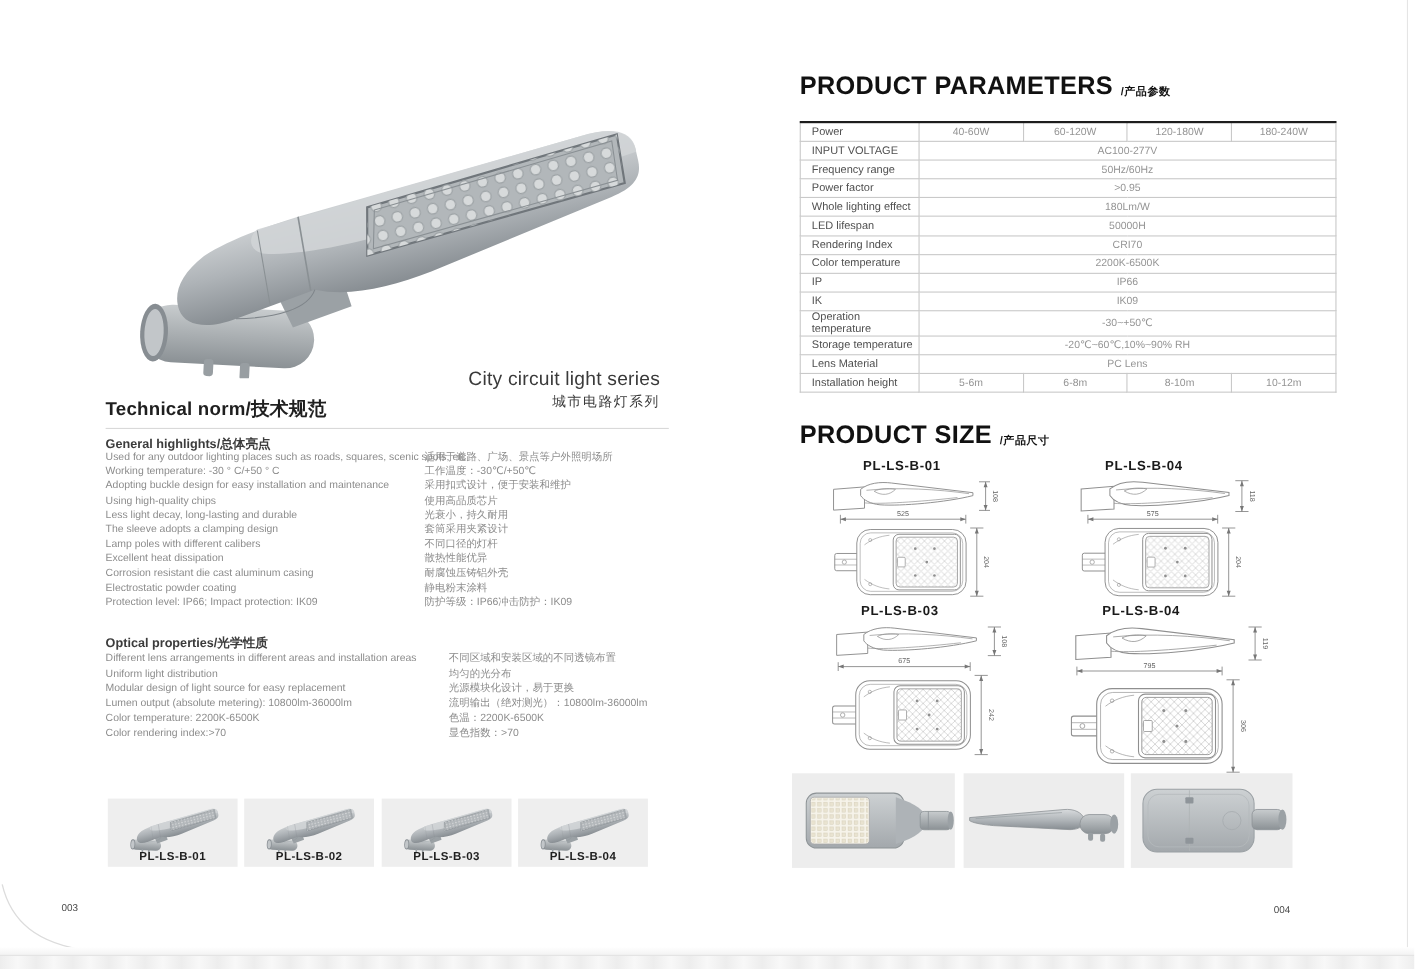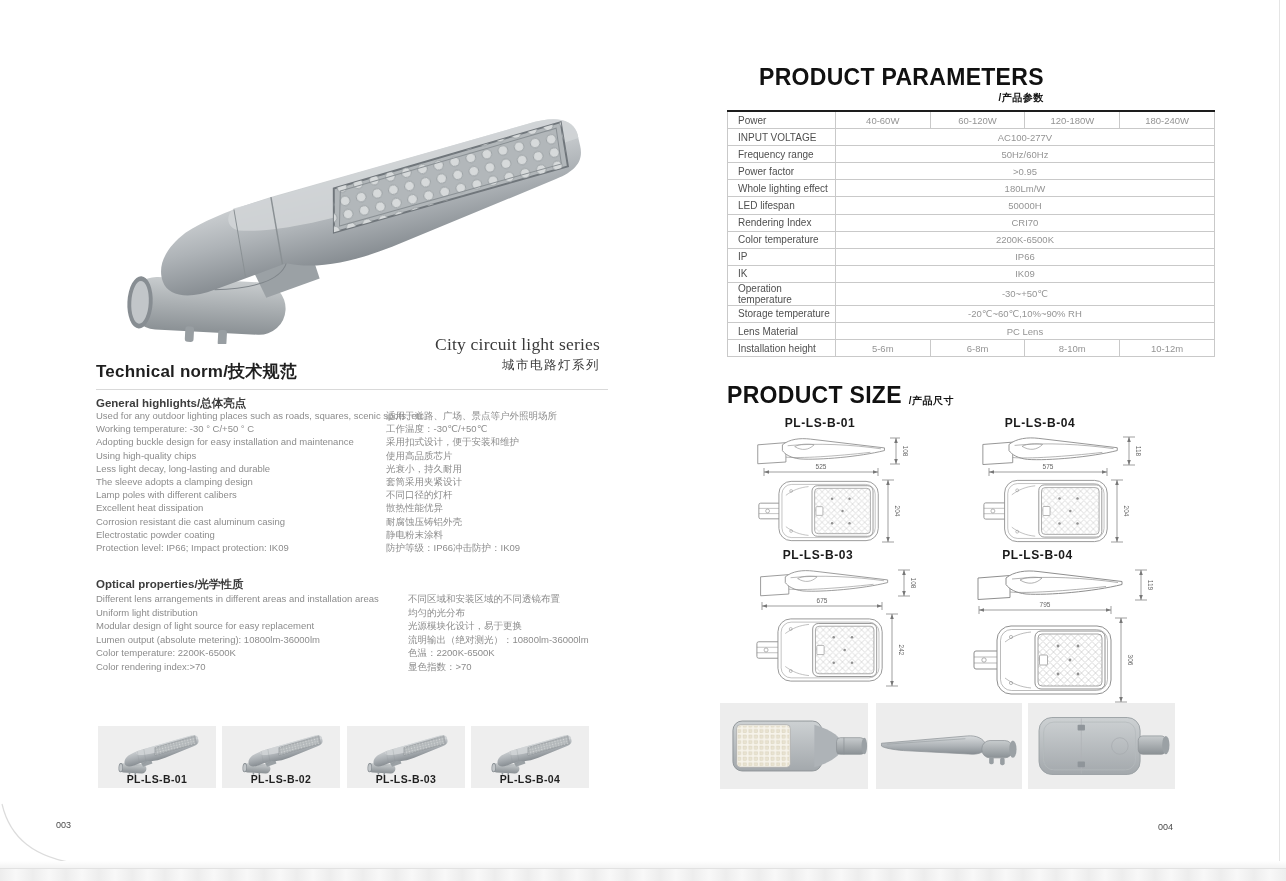--- a/index.html
+++ b/index.html
@@ -1,21 +1,21 @@
 <!DOCTYPE html>
 <html><head>
 <meta charset="utf-8">
 <style>
   html,body{margin:0;padding:0;background:#ffffff;}
   #canvas{position:relative;width:1286px;height:881px;background:#ffffff;overflow:hidden;
           font-family:"Liberation Sans","DejaVu Sans",sans-serif;}
   .abs{position:absolute;}
 
   
-  .series-title{right:686px;top:334px;text-align:right;color:#3a3a3a;font-family:Liberation Serif, serif;}
+  .series-title{right:686px;top:334px;text-align:right;color:#3a3a3a;}
   .series-title .en{font-size:17.5px;letter-spacing:.2px;}
   .series-title .zh{font-size:12.5px;letter-spacing:1.5px;margin-top:2px;}
   .tech-heading{left:96px;top:360px;font-size:17px;font-weight:bold;color:#1f1f1f;letter-spacing:.2px;}
   .tech-rule{left:96px;top:389px;width:512px;height:1px;background:#d9d9d9;}
   .blk-heading{font-size:11.5px;font-weight:bold;color:#3c3c3c;}
   ul.feat{list-style:none;margin:0;padding:0;font-size:9.5px;color:#8c8c8c;}
   ul.feat li{line-height:13.2px;white-space:nowrap;}
   ul.feat.opt li{line-height:13.5px;}
   .thumb{position:absolute;top:726px;width:118px;height:62px;background:#eeeeee;}
   .thumb .tlabel{position:absolute;bottom:3px;left:0;width:100%;text-align:center;
@@ -242,21 +242,21 @@
   </div>
   <div class="thumb" style="left:471px;">
     <svg width="102" height="48" viewBox="0 0 520 280">
         <use href="#lamp-iso"></use>
       </svg>
     <div class="tlabel">PL-LS-B-04</div>
   </div>
 
   <div class="abs pagenum" style="left:56px;top:820px;">003</div>
 
-  <div class="abs big-heading" style="left:759px;top:64px;flex-direction:column;">
+  <div class="abs big-heading" style="left:727px;top:64px;">
     <span class="main">PRODUCT PARAMETERS</span>
     <span class="suffix">/产品参数</span>
   </div>
 
   <table class="params abs" style="left:727px;top:110px;">
     <colgroup>
         <col style="width:108px">
         <col style="width:95px">
         <col style="width:95px">
         <col style="width:95px">

